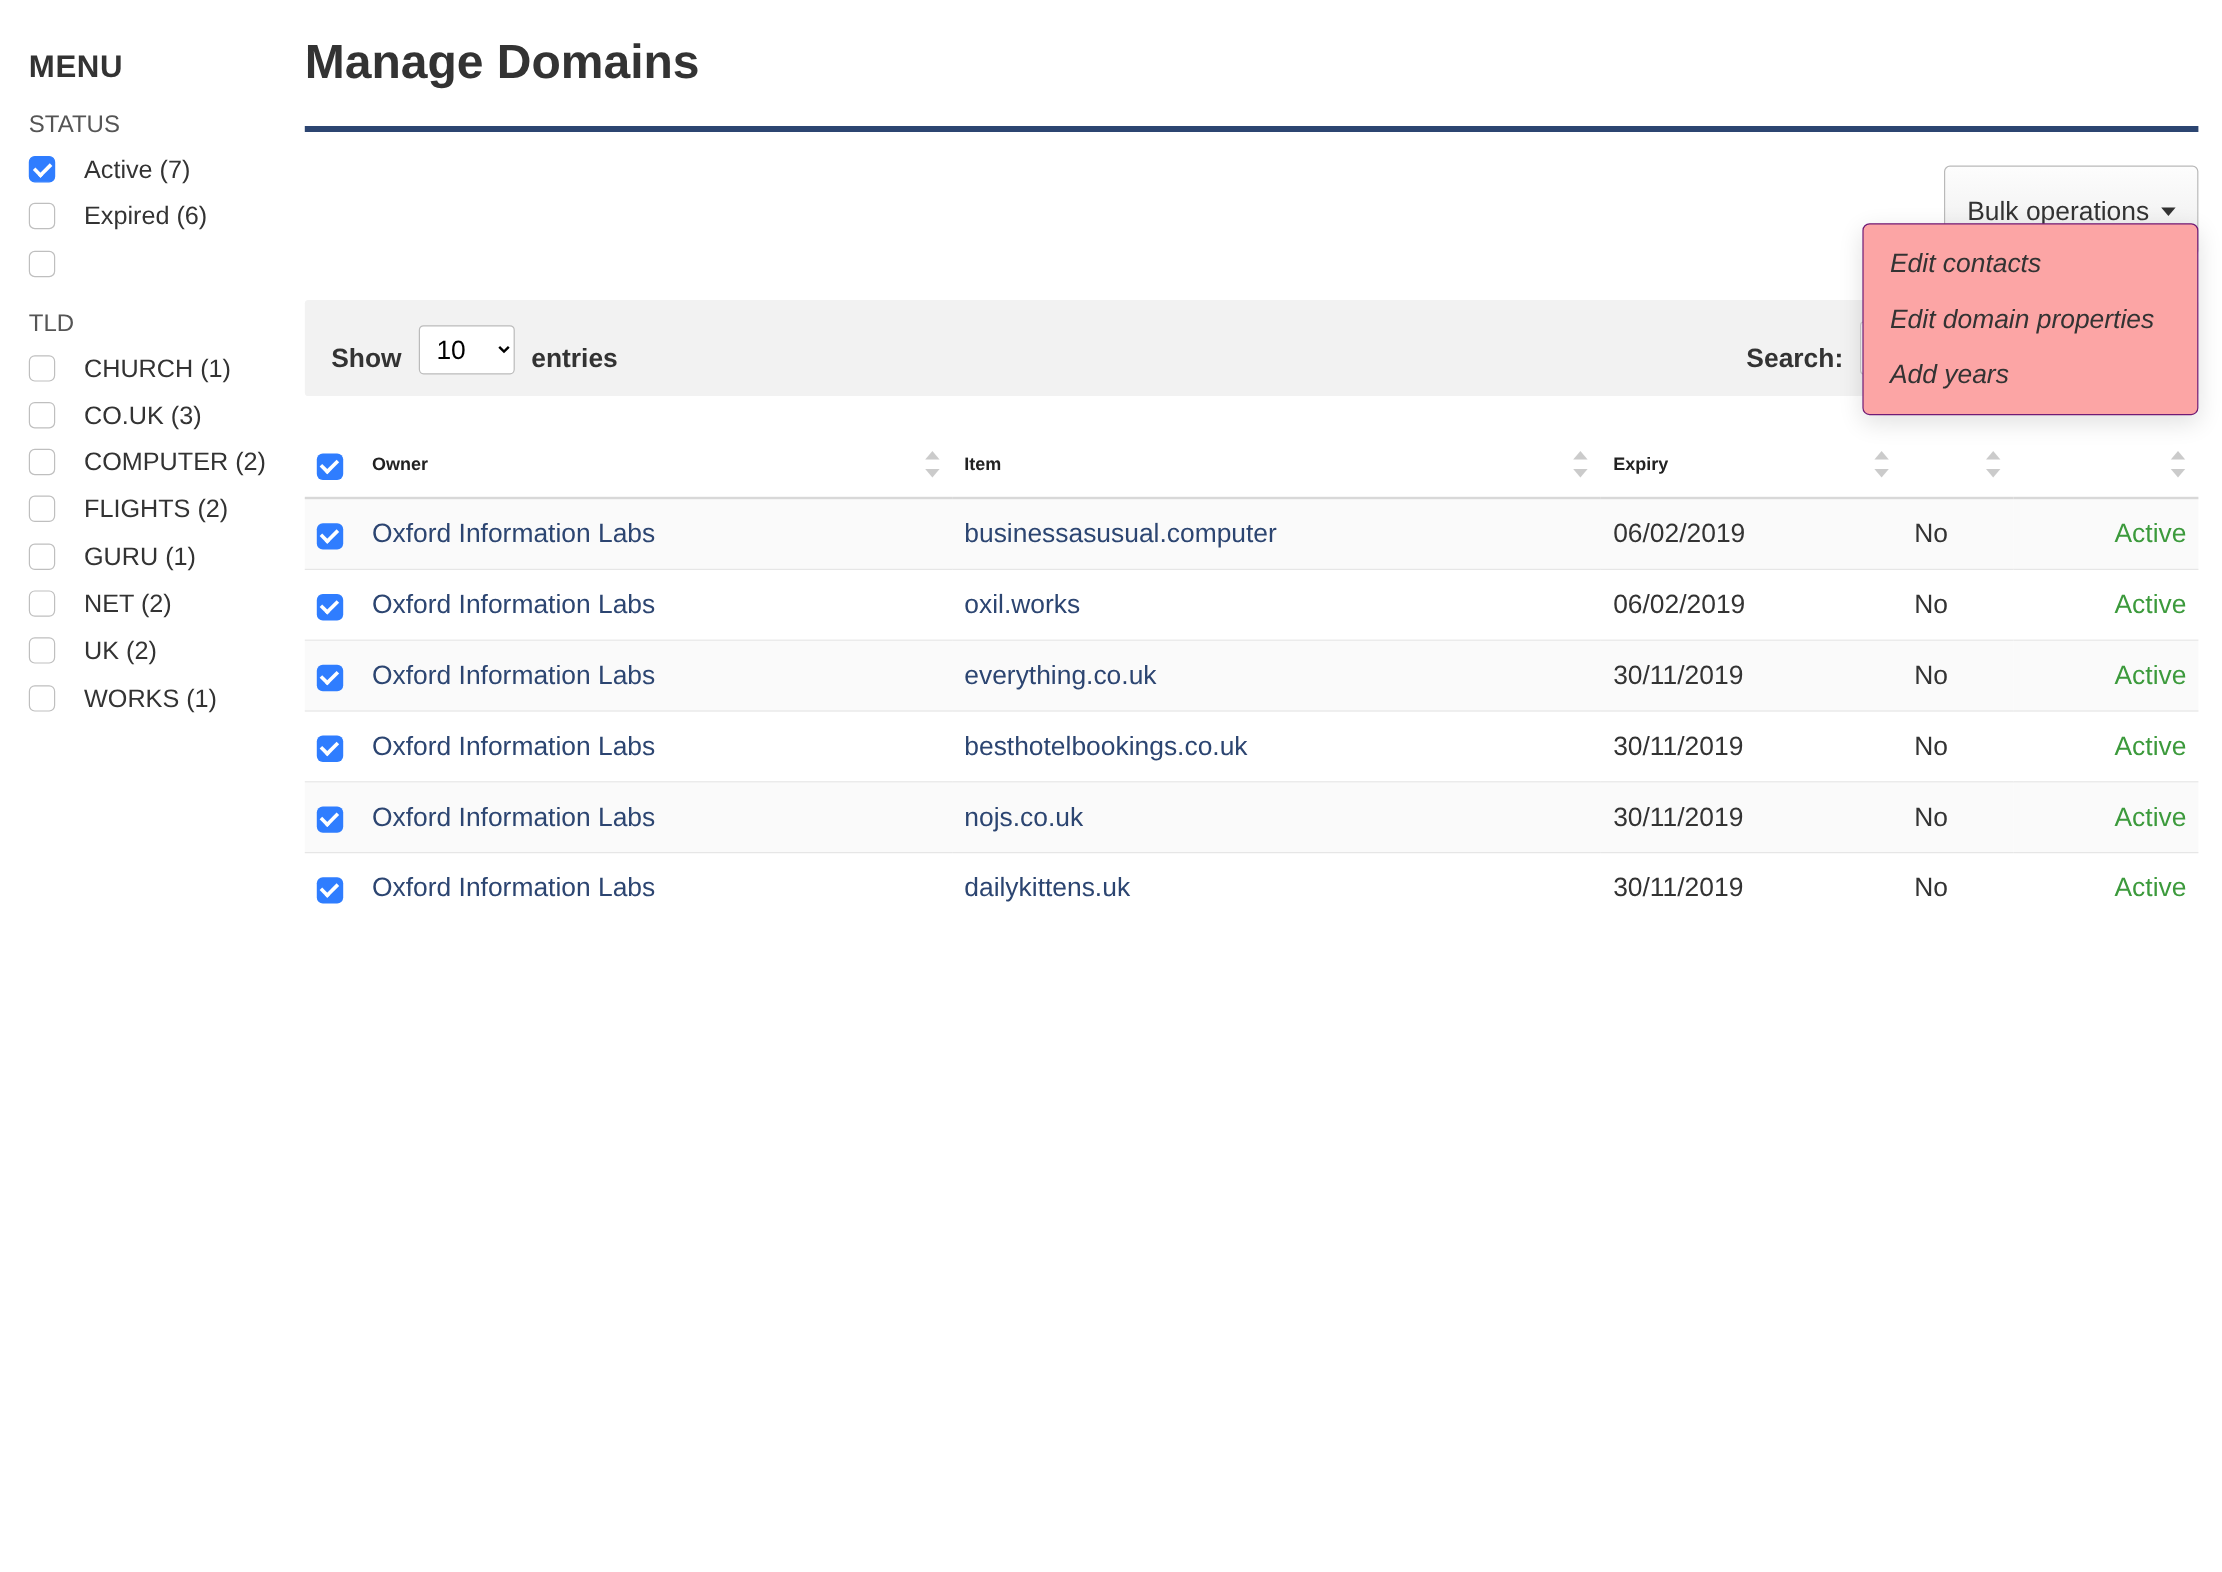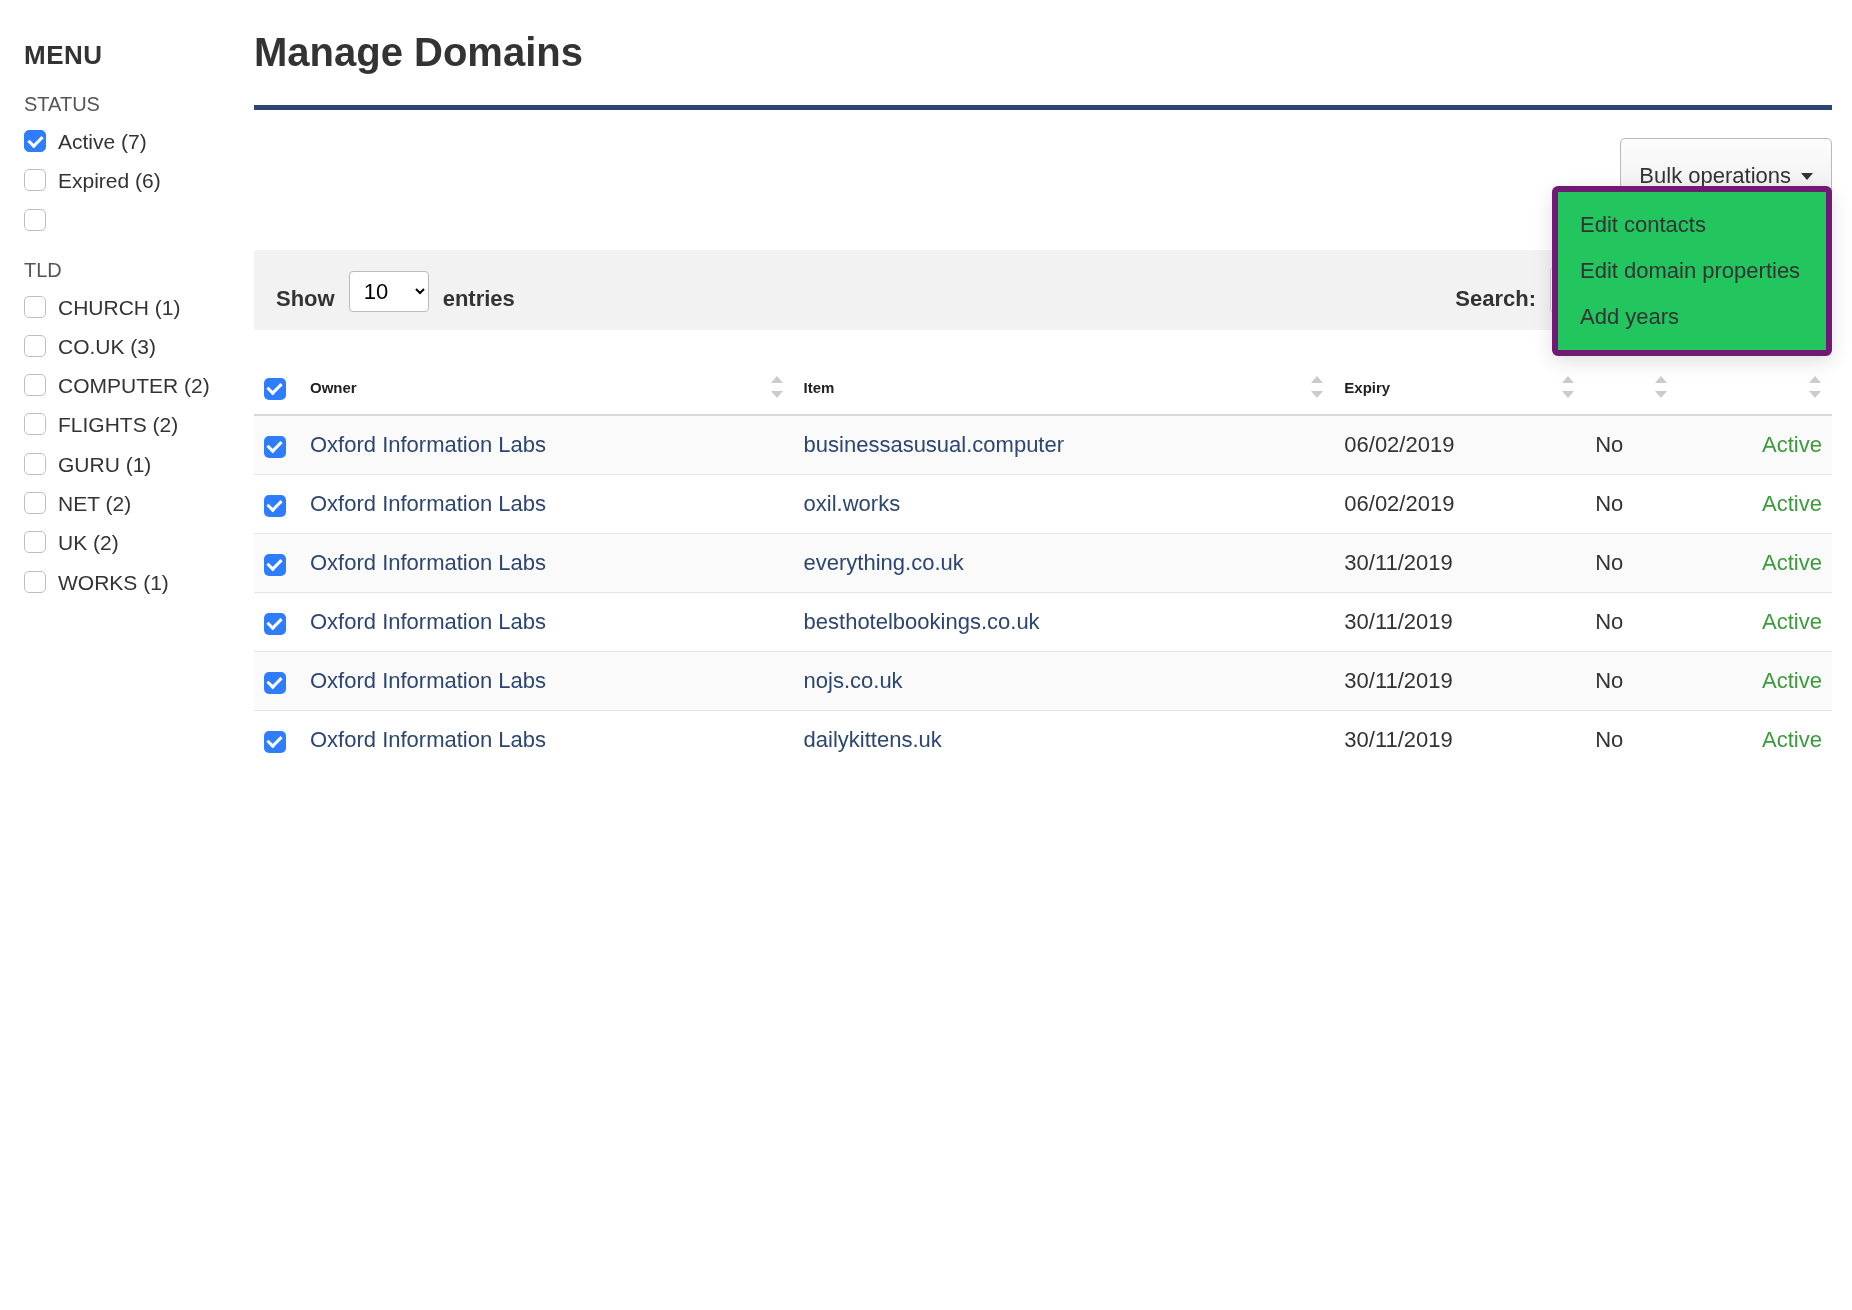--- a/index.html
+++ b/index.html
@@ -32,21 +32,21 @@
     margin: 22px 0 6px 0;
   }
   .facet-list {
     list-style: none;
     padding: 0;
     margin: 0;
   }
   .facet-list li {
     display: flex;
     align-items: flex-start;
-    gap: 12px;
+    gap: 24px;
     padding: 6px 0;
     line-height: 1.3;
   }
   .chk {
     width: 22px;
     height: 22px;
     flex: none;
     border: 1px solid #bfbfbf;
     border-radius: 5px;
     background: #fff;
@@ -108,26 +108,27 @@
     width: 0; height: 0;
     border-left: 6px solid transparent;
     border-right: 6px solid transparent;
     border-top: 7px solid #333;
   }
   .dropdown {
     position: absolute;
     right: 0;
     top: 48px;
     min-width: 280px;
-    background: #22c55e;
-    border: 6px solid #701a75;
+    background: #fca5a5;
+    border: 1px solid #701a75;
     border-radius: 6px;
     box-shadow: 0 6px 20px rgba(0,0,0,.12);
     padding: 10px 0;
     z-index: 20;
+    font-style: italic;
   }
   .dropdown-item {
     padding: 10px 22px;
     font-size: 22px;
     color: #333;
     cursor: pointer;
   }
   .filters {
     margin-top: 36px;
     background: #f2f2f2;

